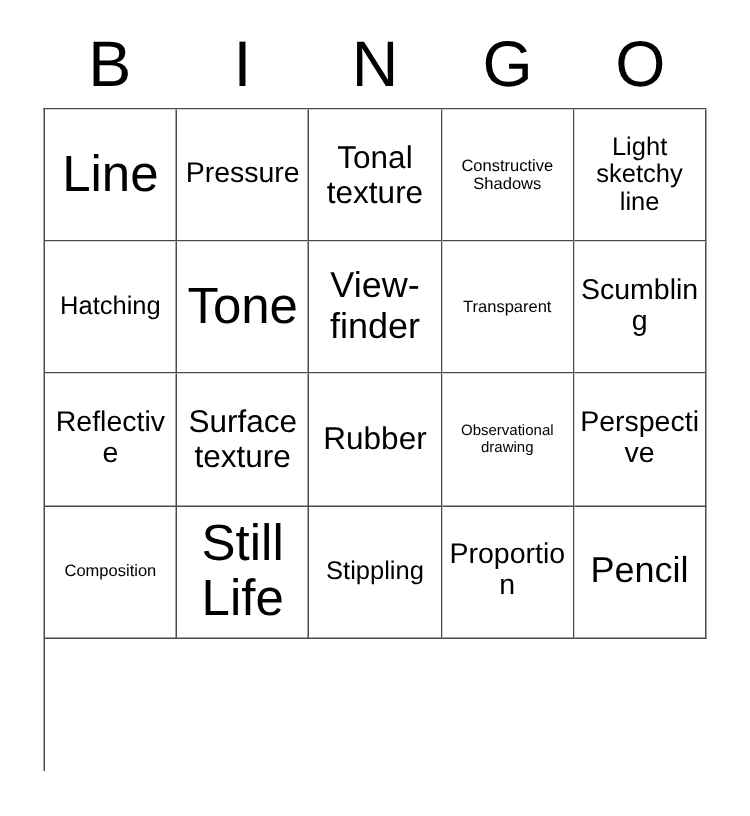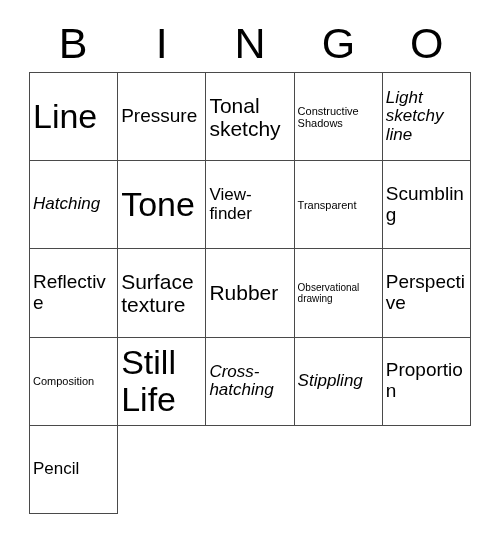--- a/index.html
+++ b/index.html
@@ -58,38 +58,38 @@
     grid-template-columns: repeat(5, 1fr);
     grid-template-rows: repeat(5, 1fr);
   }
   .cell {
     border-right: 1px solid #4a4a4a;
     border-bottom: 1px solid #4a4a4a;
     box-sizing: border-box;
     display: flex;
     align-items: center;
     justify-content: center;
-    text-align: left;
+    text-align: center;
     padding: 2px 3px;
     overflow: hidden;
     background: #ffffff;
   }
   .cell .txt {
     display: block;
     width: 100%;
     line-height: 1.1;
     word-wrap: break-word;
     hyphens: none;
   }
 
   
   .fs-xxl .txt { font-size: 34px; }
-  .fs-xl  .txt { font-size: 17px; }
+  .fs-xl  .txt { font-size: 24px; }
   .fs-l   .txt { font-size: 21px; }
-  .fs-m   .txt { font-size: 17px; font-style: italic; }
+  .fs-m   .txt { font-size: 17px; }
   .fs-s   .txt { font-size: 19px; }
   .fs-xs  .txt { font-size: 11px; }
   .fs-xxs .txt { font-size: 10px; }
 </style>
 </head>
 <body>
 
 <div class="card">
 
   <div class="header-row">
@@ -101,21 +101,21 @@
     </div>
 
   <div class="grid">
       <div class="cell fs-xxl">
         <span class="txt">Line</span>
       </div>
       <div class="cell fs-s">
         <span class="txt">Pressure</span>
       </div>
       <div class="cell fs-l">
-        <span class="txt">Tonal sketchy</span>
+        <span class="txt">Tonal texture</span>
       </div>
       <div class="cell fs-xs">
         <span class="txt">Constructive Shadows</span>
       </div>
       <div class="cell fs-m">
         <span class="txt">Light sketchy line</span>
       </div>
       <div class="cell fs-m">
         <span class="txt">Hatching</span>
       </div>
@@ -146,23 +146,20 @@
       <div class="cell fs-s">
         <span class="txt">Perspective</span>
       </div>
       <div class="cell fs-xs">
         <span class="txt">Composition</span>
       </div>
       <div class="cell fs-xxl">
         <span class="txt">Still Life</span>
       </div>
       <div class="cell fs-m">
-        <span class="txt">Cross-hatching</span>
-      </div>
-      <div class="cell fs-m">
         <span class="txt">Stippling</span>
       </div>
       <div class="cell fs-s">
         <span class="txt">Proportion</span>
       </div>
       <div class="cell fs-xl">
         <span class="txt">Pencil</span>
       </div>
     </div>
 

